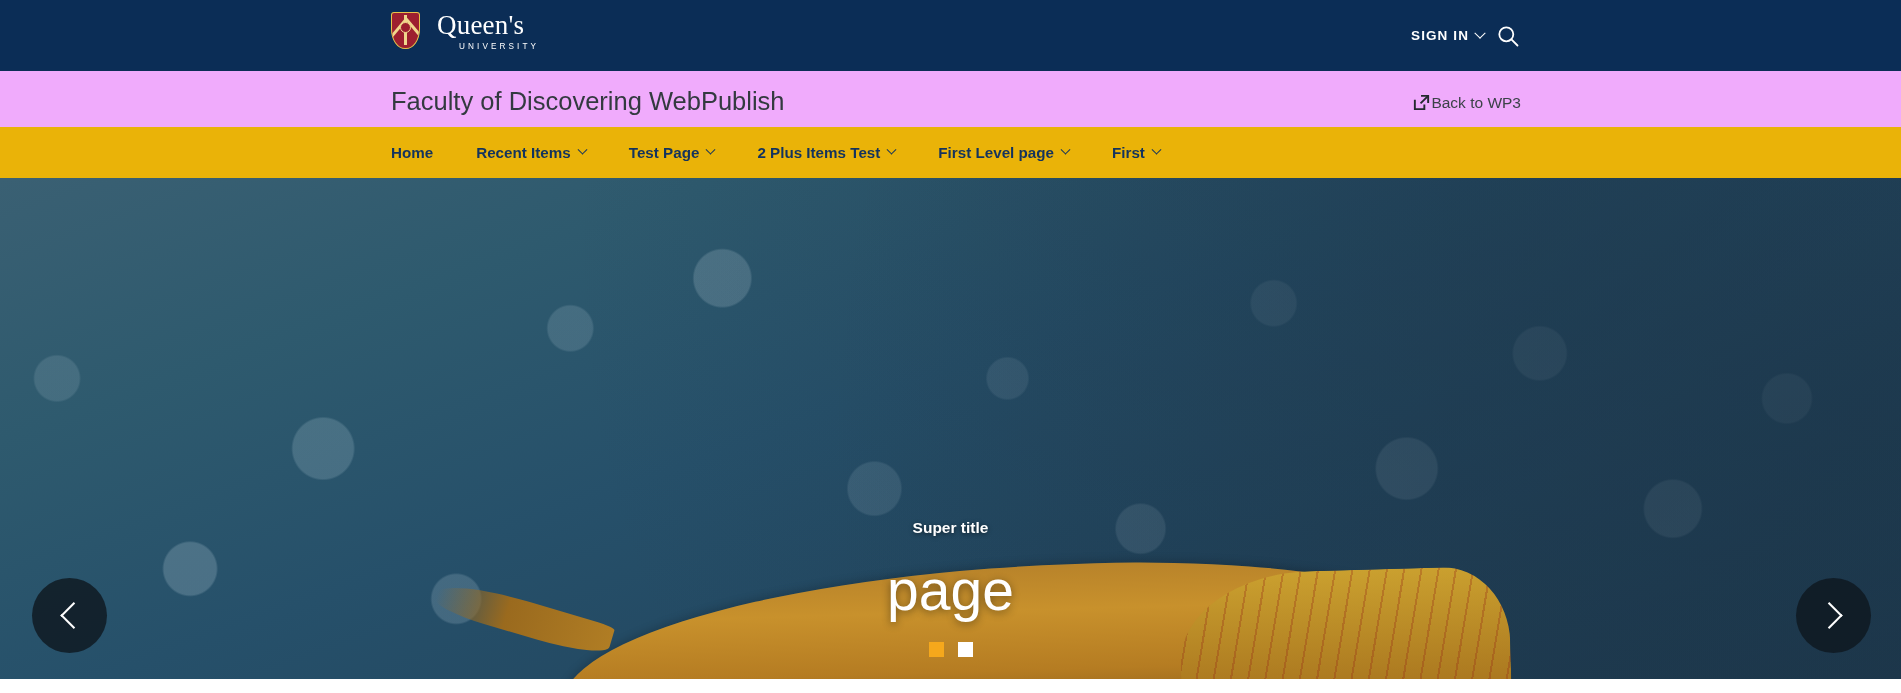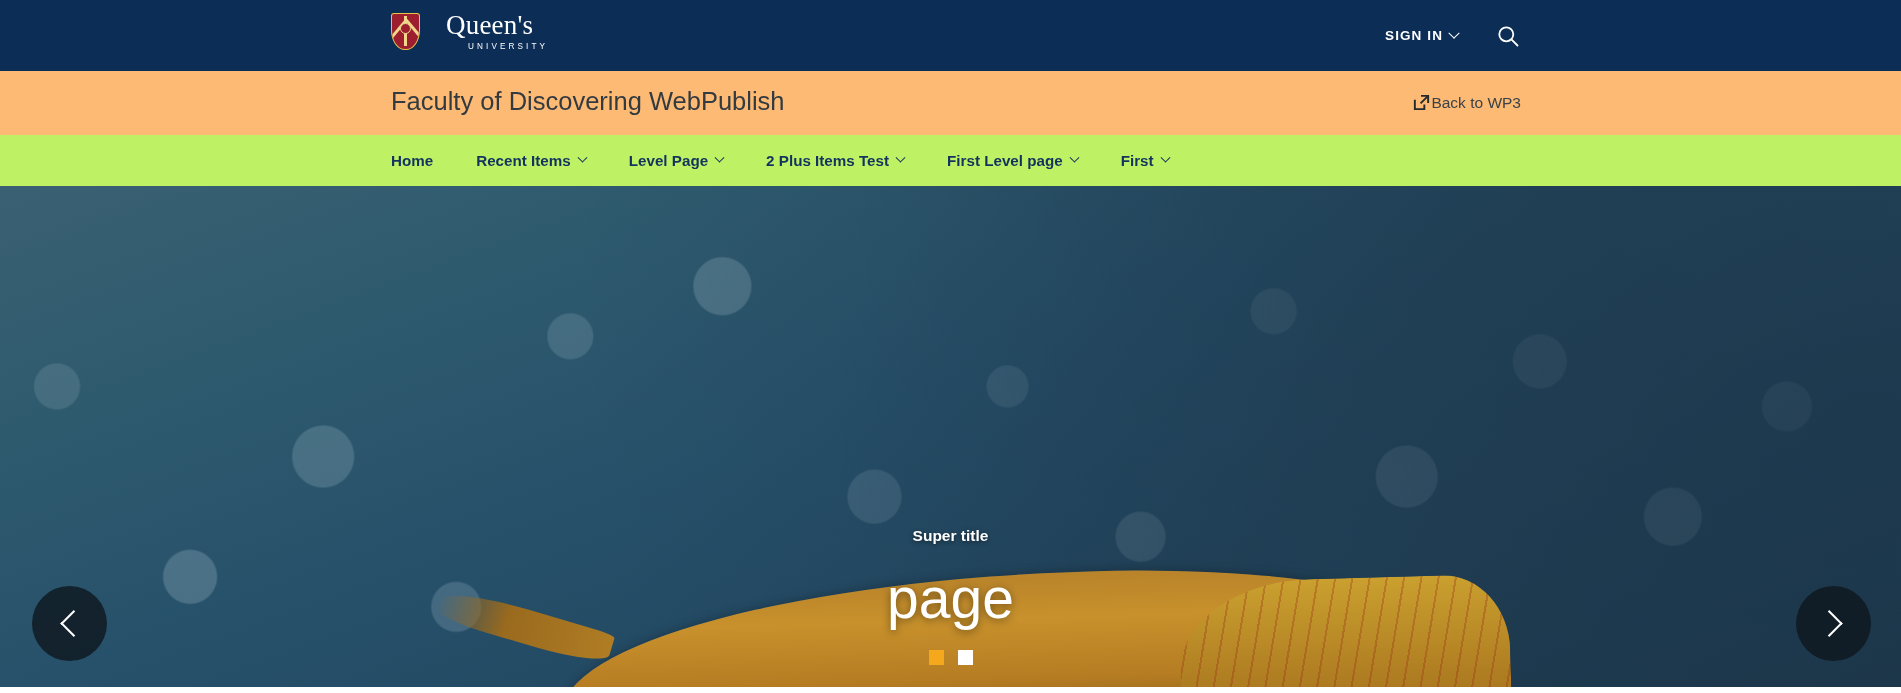--- a/index.html
+++ b/index.html
@@ -18,22 +18,21 @@
     height: 71px;
     background: #0b2d56;
     display: flex;
     align-items: center;
   }
   .brand {
     position: absolute;
     left: 391px;
     top: 12px;
     display: flex;
-    align-items: center;
-    gap: 26px;
+    gap: 17px;
     text-decoration: none;
   }
   .shield {
     width: 29px;
     height: 37px;
     position: relative;
     background: #9d1f2f;
     border: 1.6px solid #e8c34a;
     border-radius: 3px 3px 14px 14px / 3px 3px 20px 20px;
     overflow: hidden;
@@ -80,21 +79,21 @@
     font-weight: 400;
   }
 
   .topbar-right {
     position: absolute;
     right: 380px;
     top: 0;
     height: 71px;
     display: flex;
     align-items: center;
-    gap: 37px;
+    gap: 11px;
   }
   .signin {
     display: flex;
     align-items: center;
     gap: 7px;
     color: #ffffff;
     font-size: 13.5px;
     font-weight: 700;
     letter-spacing: 1.1px;
     cursor: pointer;
@@ -108,22 +107,22 @@
   }
   .search-btn {
     width: 26px; height: 26px;
     display: flex; align-items: center; justify-content: center;
     cursor: pointer;
   }
 
   
   .titlerow {
     position: relative;
-    height: 64px;
-    background: #fdba74;
+    height: 56px;
+    background: #f0abfc;
   }
   .site-title {
     position: absolute;
     left: 391px;
     top: 16px;
     font-size: 25.5px;
     color: #333a40;
     font-weight: 400;
     white-space: nowrap;
   }
@@ -136,21 +135,21 @@
     color: #3b4248;
     font-size: 15.5px;
     text-decoration: none;
     cursor: pointer;
     white-space: nowrap;
   }
 
   
   .mainnav {
     height: 51px;
-    background: #bef264;
+    background: #eab308;
     display: flex;
     align-items: center;
     padding-left: 391px;
     gap: 0;
   }
   .nav-item {
     display: flex;
     align-items: center;
     gap: 8px;
     color: #13335e;
@@ -338,21 +337,21 @@
 
 <nav class="mainnav">
   <div class="nav-item">
     <span>Home</span>
   </div>
   <div class="nav-item">
     <span>Recent Items</span>
     <span class="chev"></span>
   </div>
   <div class="nav-item">
-    <span>Level Page</span>
+    <span>Test Page</span>
     <span class="chev"></span>
   </div>
   <div class="nav-item">
     <span>2 Plus Items Test</span>
     <span class="chev"></span>
   </div>
   <div class="nav-item">
     <span>First Level page</span>
     <span class="chev"></span>
   </div>

